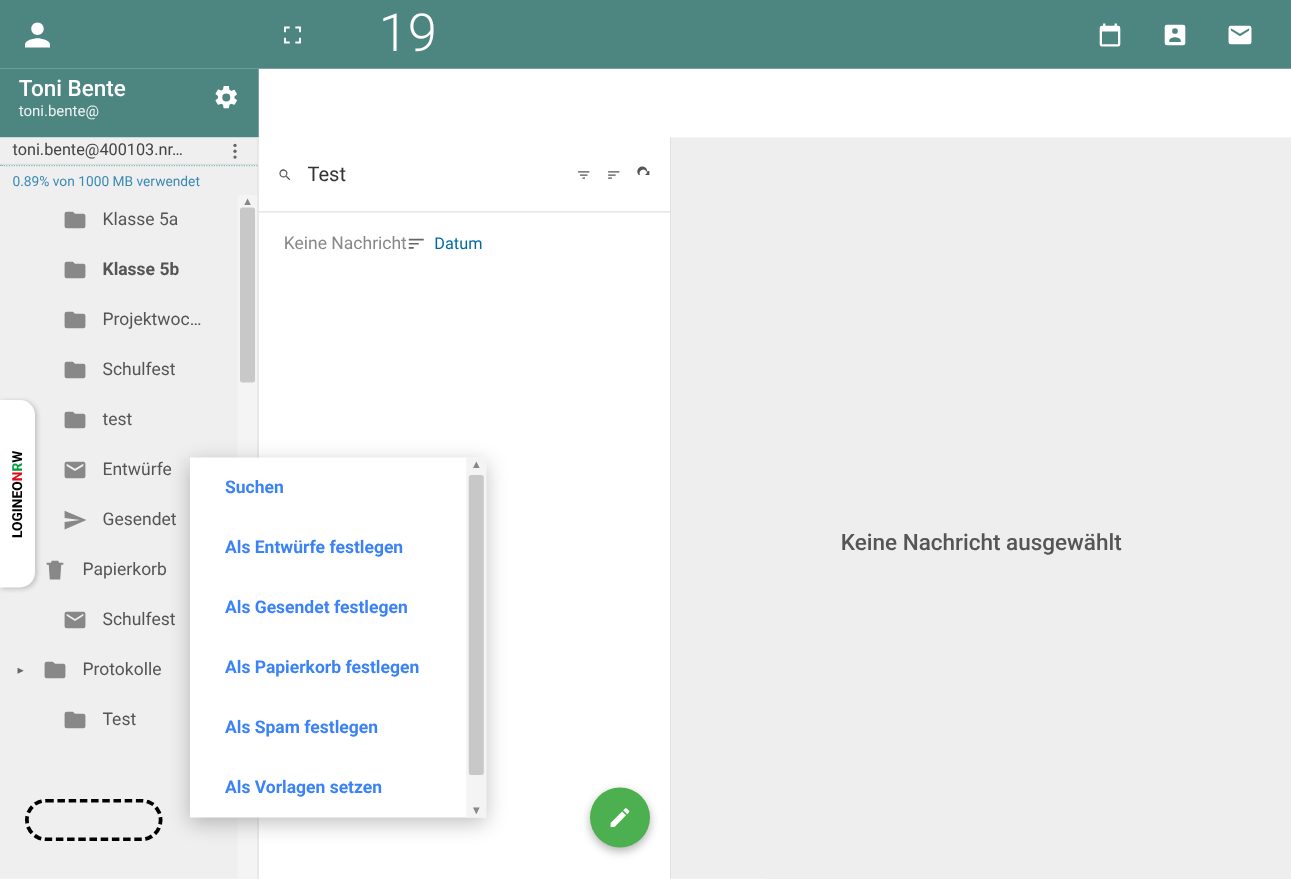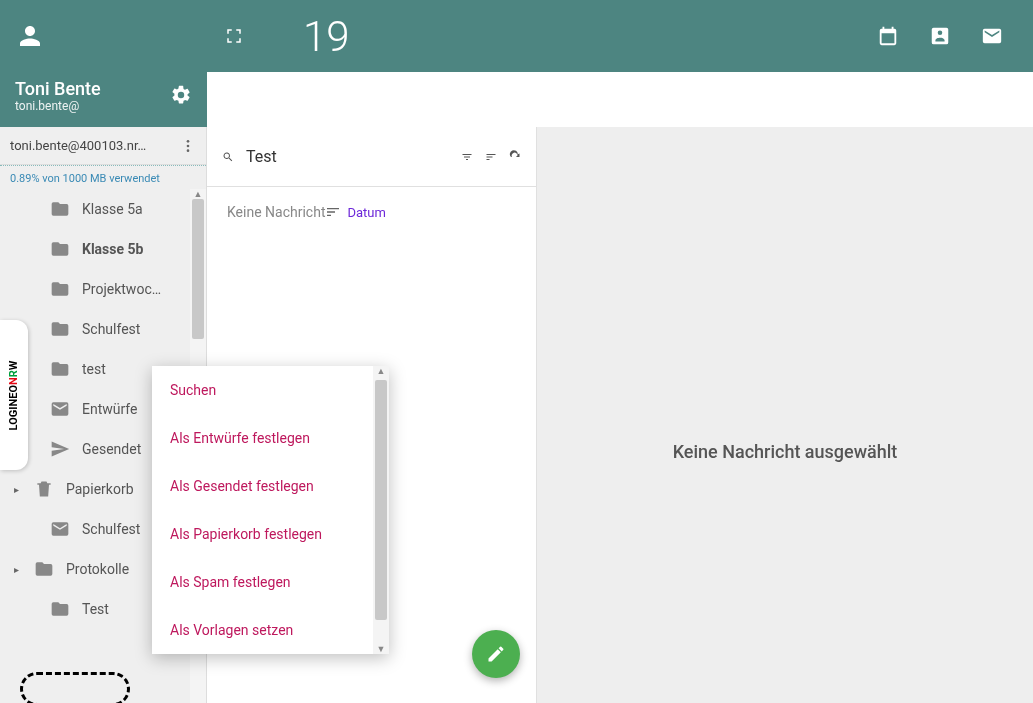--- a/index.html
+++ b/index.html
@@ -1,32 +1,32 @@
 <!DOCTYPE html>
 <html><head>
 <meta charset="utf-8">
 <style>
 * { margin: 0; padding: 0; box-sizing: border-box; font-family: -apple-system, BlinkMacSystemFont, "Segoe UI", Roboto, sans-serif; }
 body { width: 1033px; height: 703px; overflow: hidden; background: #fff; position: relative; }
 
-.header { height: 72px; background: #4d8581; display: flex; align-items: center; color: #fff; }
+.header { height: 55px; background: #4d8581; display: flex; align-items: center; color: #fff; }
 .header-left { width: 207px; height: 100%; display: flex; align-items: center; padding-left: 15px; }
 .header-mid { flex: 1; display: flex; align-items: center; padding-left: 18px; gap: 20px; }
 .header-date { font-size: 42px; font-weight: 300; display: flex; align-items: baseline; gap: 8px; margin-left: 40px; }
 .header-icons { display: flex; gap: 30px; padding-right: 30px; }
 .header-icon { width: 22px; height: 22px; fill: #fff; cursor: pointer; }
 
 .sidebar-profile { width: 207px; height: 55px; background: #4d8581; color: #fff; padding: 6px 15px; display: flex; justify-content: space-between; align-items: flex-start; }
 .profile-name { font-size: 18px; font-weight: 500; }
 .profile-email { font-size: 12px; opacity: 0.9; }
 
 .container { display: flex; height: calc(703px - 55px); }
 .sidebar { width: 207px; background: #efefef; border-right: 1px solid #ddd; display: flex; flex-direction: column; position: relative; }
 
-.account-bar { height: 38px; display: flex; align-items: center; padding: 0 10px; font-size: 13px; color: #444; border-bottom: 1px solid #ddd; justify-content: space-between; }
+.account-bar { height: 22px; display: flex; align-items: center; padding: 0 10px; font-size: 13px; color: #444; border-bottom: 1px solid #ddd; justify-content: space-between; }
 .storage-bar { font-size: 11px; color: #3a8ab5; padding: 6px 10px 4px; border-top: 1px dotted #8bb; }
 
 .folder-list { flex: 1; overflow-y: auto; position: relative; }
 .folder-item { display: flex; align-items: center; height: 40px; padding-left: 30px; gap: 12px; font-size: 14px; color: #555; cursor: pointer; }
 .folder-item.indent2 { padding-left: 50px; }
 .folder-item.short { padding-left: 14px; }
 .folder-icon { width: 20px; height: 20px; fill: #888; flex-shrink: 0; }
 .folder-label { white-space: nowrap; overflow: hidden; text-overflow: ellipsis; }
 
 .expand-caret { width: 8px; display:inline-block; color:#666; font-size:10px; }
@@ -37,24 +37,24 @@
 .logineo-text { transform: rotate(-90deg); font-size: 11px; font-weight: bold; white-space: nowrap; }
 
 .scrollbar-sim { position:absolute; right:0; top:0; width:16px; height:100%; background:#f4f4f4; }
 .scrollbar-thumb { position:absolute; right:2px; width:12px; background:#c8c8c8; border-radius:2px; }
 
 .message-panel { width: 330px; background: #fff; border-right: 1px solid #e0e0e0; display: flex; flex-direction: column; position: relative; }
 .search-bar { height: 60px; display: flex; align-items: center; padding: 0 15px; gap: 12px; border-bottom: 1px solid #e0e0e0; }
 .search-input { flex: 1; border: none; font-size: 16px; outline: none; color: #333; }
 .toolbar-icon { width: 20px; height: 20px; fill: #555; cursor: pointer; }
 .msg-header { height: 50px; display: flex; align-items: center; justify-content: flex-start; padding: 0 20px; font-size: 14px; color: #888; }
-.sort-chip { display: flex; align-items: center; gap: 6px; font-size: 13px; color: #6d28d9; }
+.sort-chip { display: flex; align-items: center; gap: 6px; font-size: 13px; color: #0369a1; }
 
 .context-menu { position: absolute; left: 152px; top: 366px; width: 237px; background: #fff; box-shadow: 0 4px 16px rgba(0,0,0,0.25); z-index: 100; }
-.menu-item { height: 48px; display: flex; align-items: center; padding: 0 18px; font-size: 14px; color: #be185d; cursor: pointer; }
+.menu-item { height: 48px; display: flex; align-items: center; padding: 0 28px; font-size: 14px; color: #3b82f6; cursor: pointer; font-weight: bold; }
 .menu-scrollbar { position:absolute; right:0; top:0; width:16px; height:100%; background:#f4f4f4; }
 
 .preview-panel { flex: 1; background: #eeeeee; display: flex; align-items: center; justify-content: center; }
 .preview-text { color: #555; font-size: 18px; font-weight: 500; }
 
 .fab { position: absolute; width: 48px; height: 48px; border-radius: 50%; background: #4caf50; box-shadow: 0 3px 8px rgba(0,0,0,0.3); display: flex; align-items: center; justify-content: center; cursor: pointer; left: 472px; top: 630px; z-index: 50; }
 .fab svg { width: 20px; height: 20px; fill: #fff; }
 </style>
 </head>
 <body>

